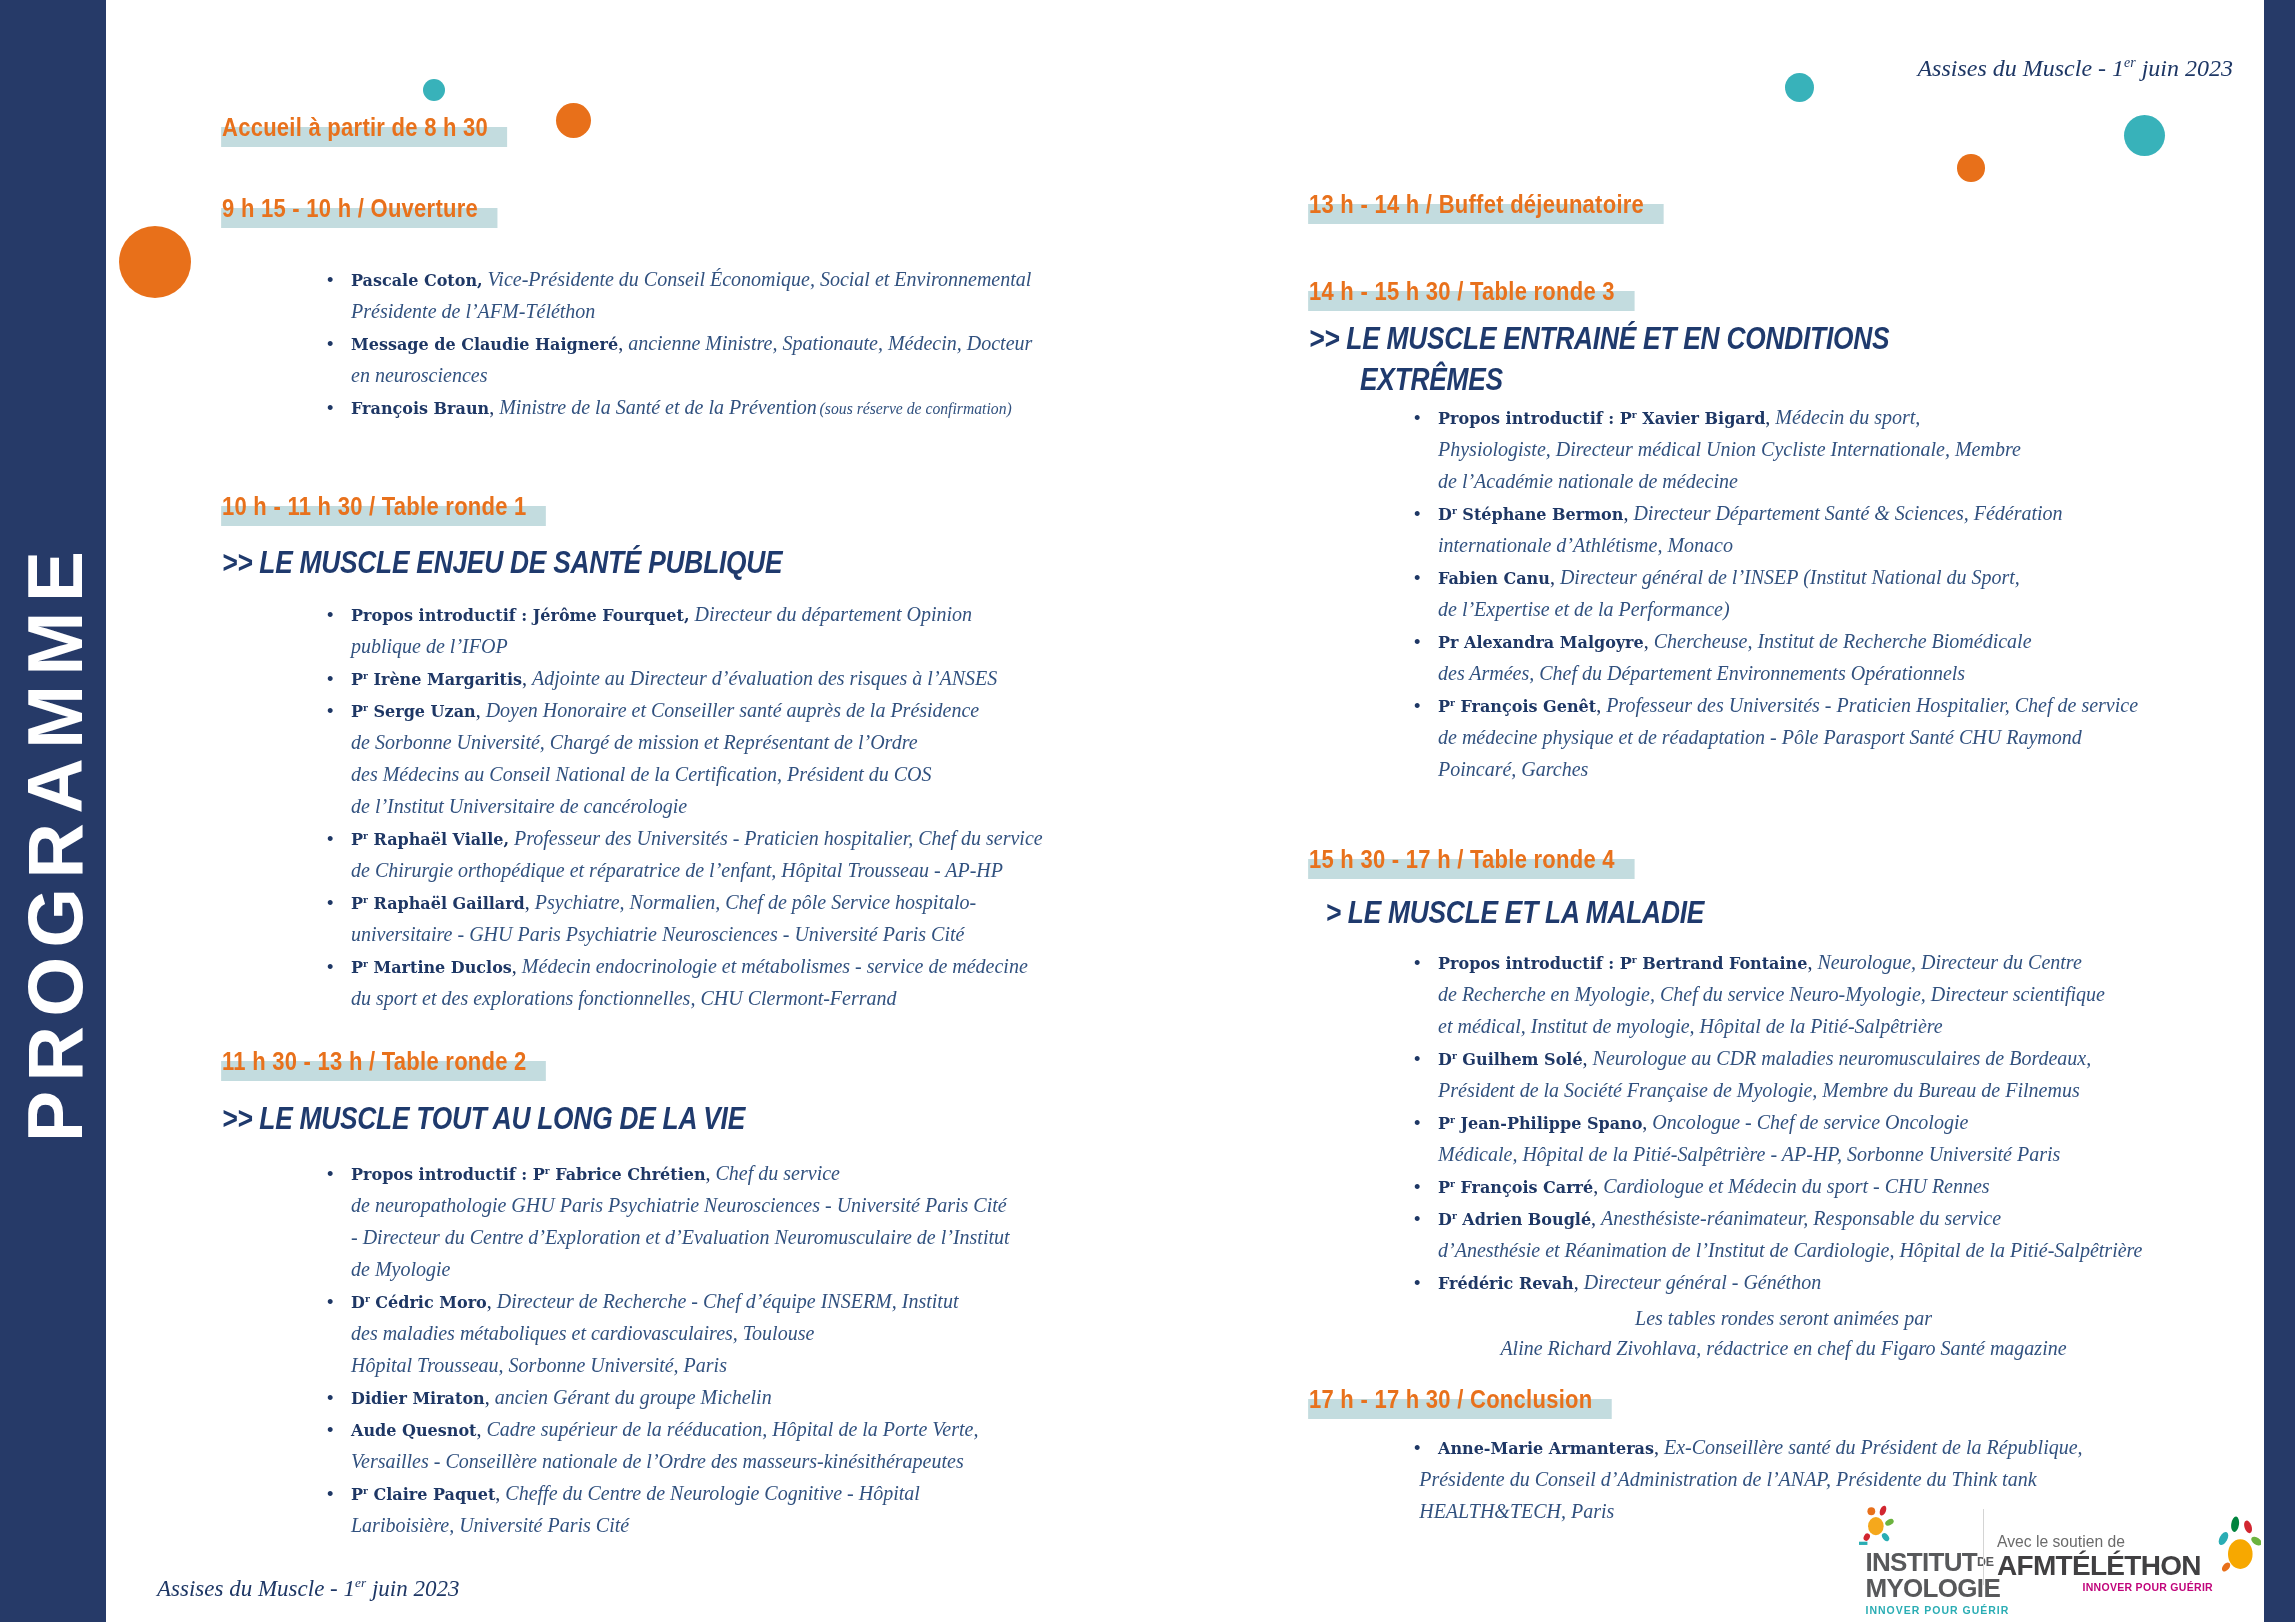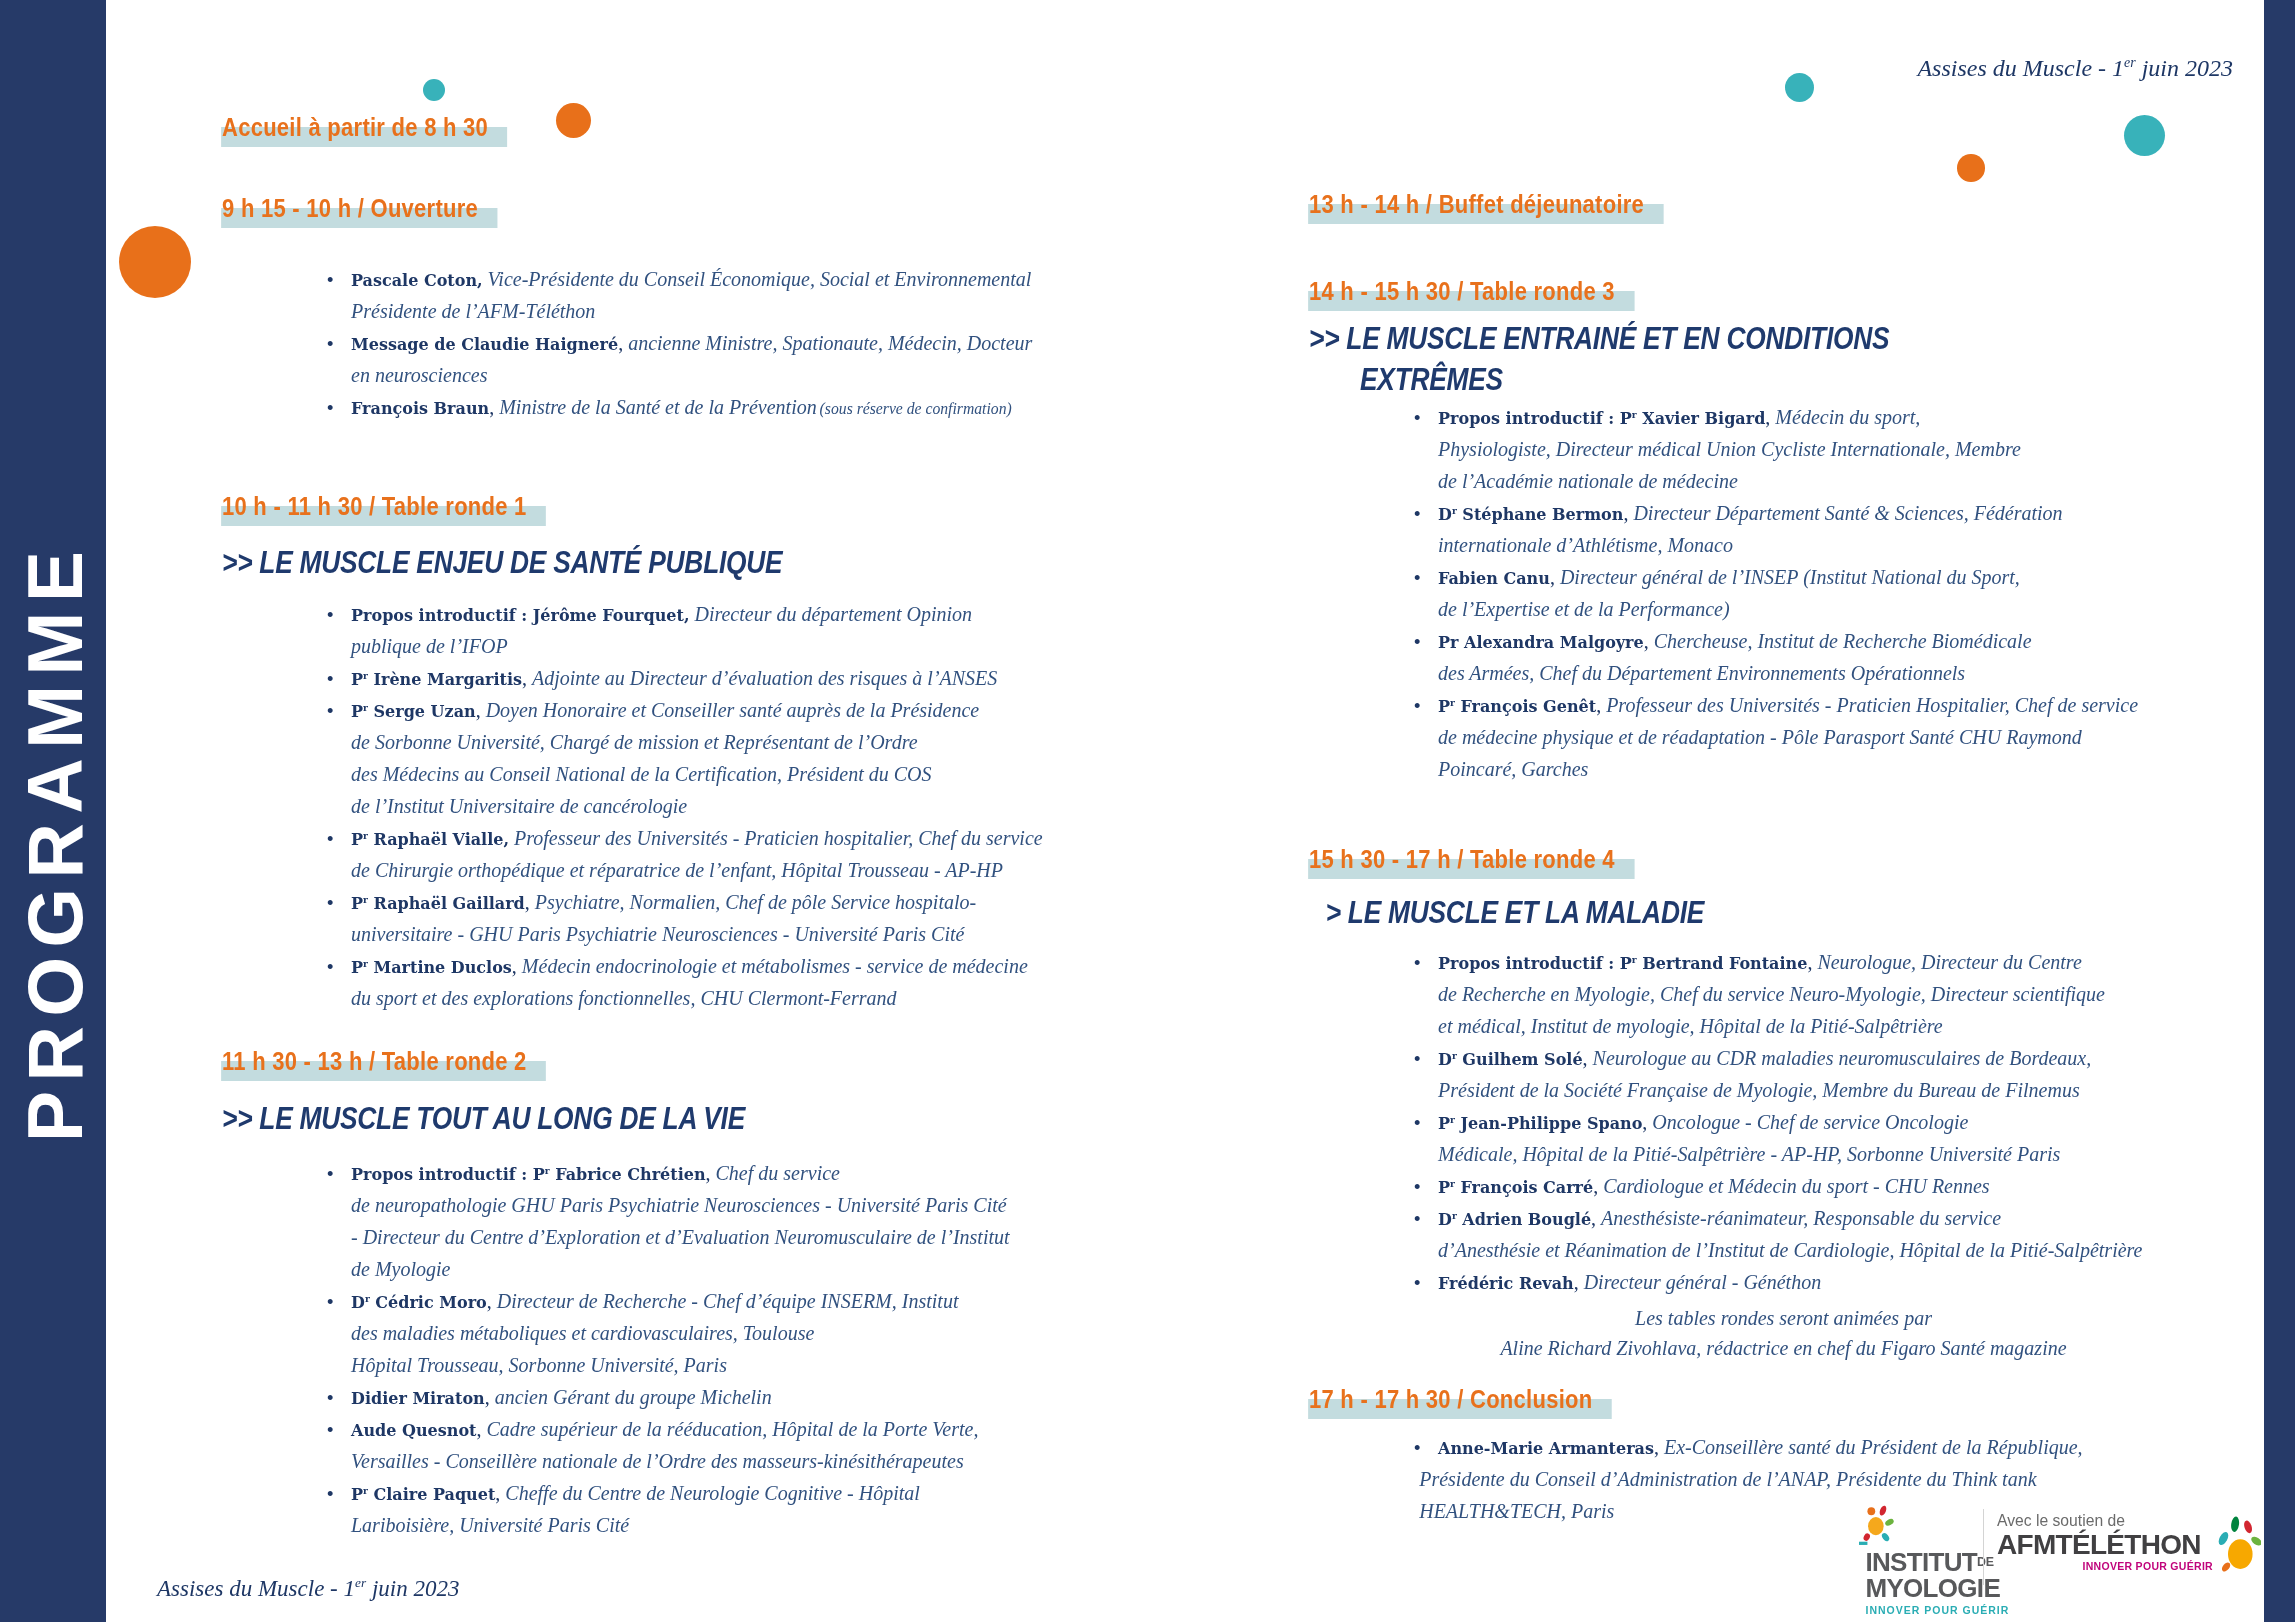--- a/index.html
+++ b/index.html
@@ -64,21 +64,21 @@
         line-height:30px;color:#31517f;}
   
   #logo-institut{position:absolute;left:1859px;top:1504px;display:flex;align-items:flex-start;flex-direction:column;}
   #logo-institut .txt{margin-left:6.5px;}
   .inst-big{font-weight:bold;font-size:26px;line-height:26px;color:#58595b;letter-spacing:-0.7px;
         font-family:"Liberation Sans",sans-serif;}
   .inst-de{font-weight:bold;font-size:12.4px;color:#58595b;vertical-align:5.2px;}
   .inst-tag{font-weight:bold;font-size:10.5px;letter-spacing:1px;color:#2aadb4;margin-top:2.6px;}
   #logo-divider{position:absolute;left:1983px;top:1509px;width:1.3px;height:76px;background:#d4d4d4;}
   #logo-afm{position:absolute;left:1997px;top:1512px;}
-  .soutien{font-size:15.7px;color:#6b6b6b;font-family:"Liberation Sans",sans-serif;}
+  .soutien{font-size:15.7px;color:#6b6b6b;font-family:"Liberation Sans",sans-serif;margin-top:21px;}
   .afm-name{font-weight:bold;font-size:28px;line-height:30px;color:#414042;letter-spacing:-0.7px;
         font-family:"Liberation Sans",sans-serif;}
   .afm-tag{font-weight:bold;font-size:10.5px;color:#c0047b;letter-spacing:0.3px;text-align:right;
         width:216px;margin-top:0;}
   #afm-hand{position:absolute;left:2217px;top:1515px;}
 </style>
 </head>
 <body>
 
 <div id="page">

